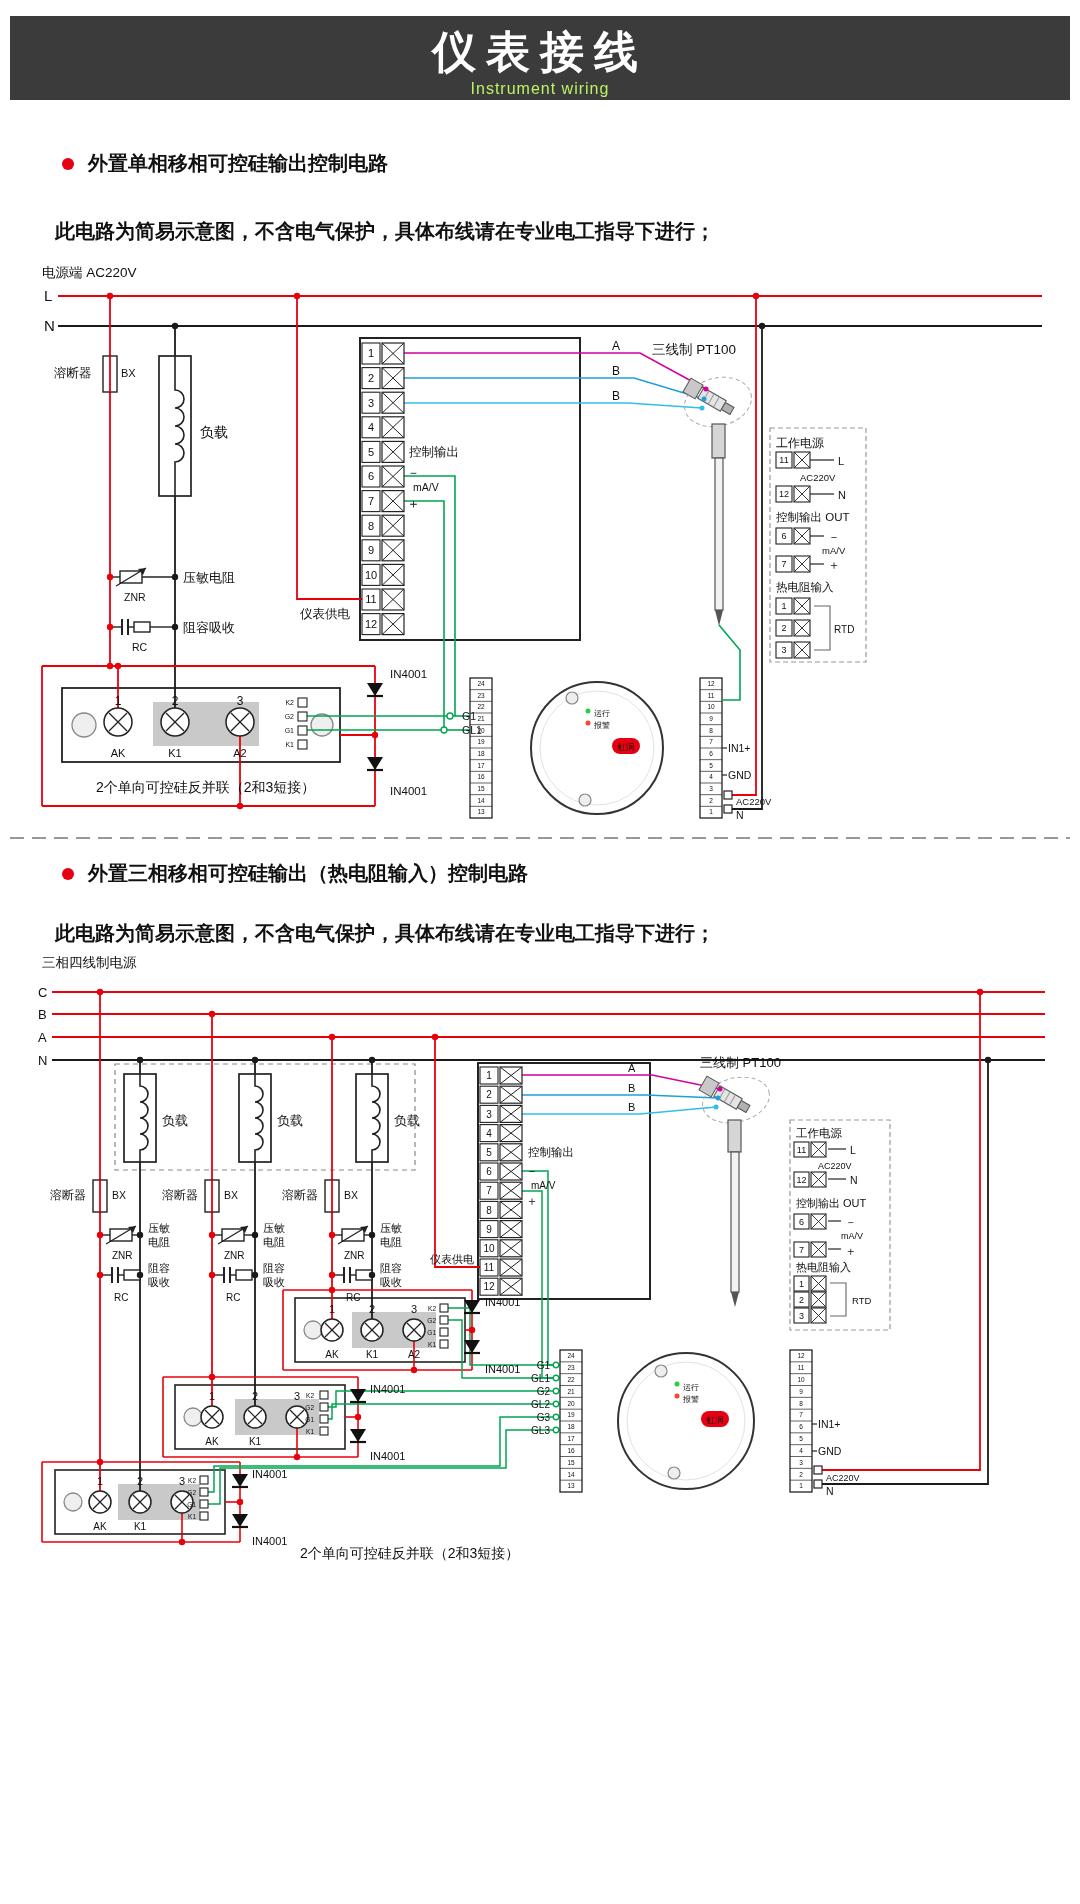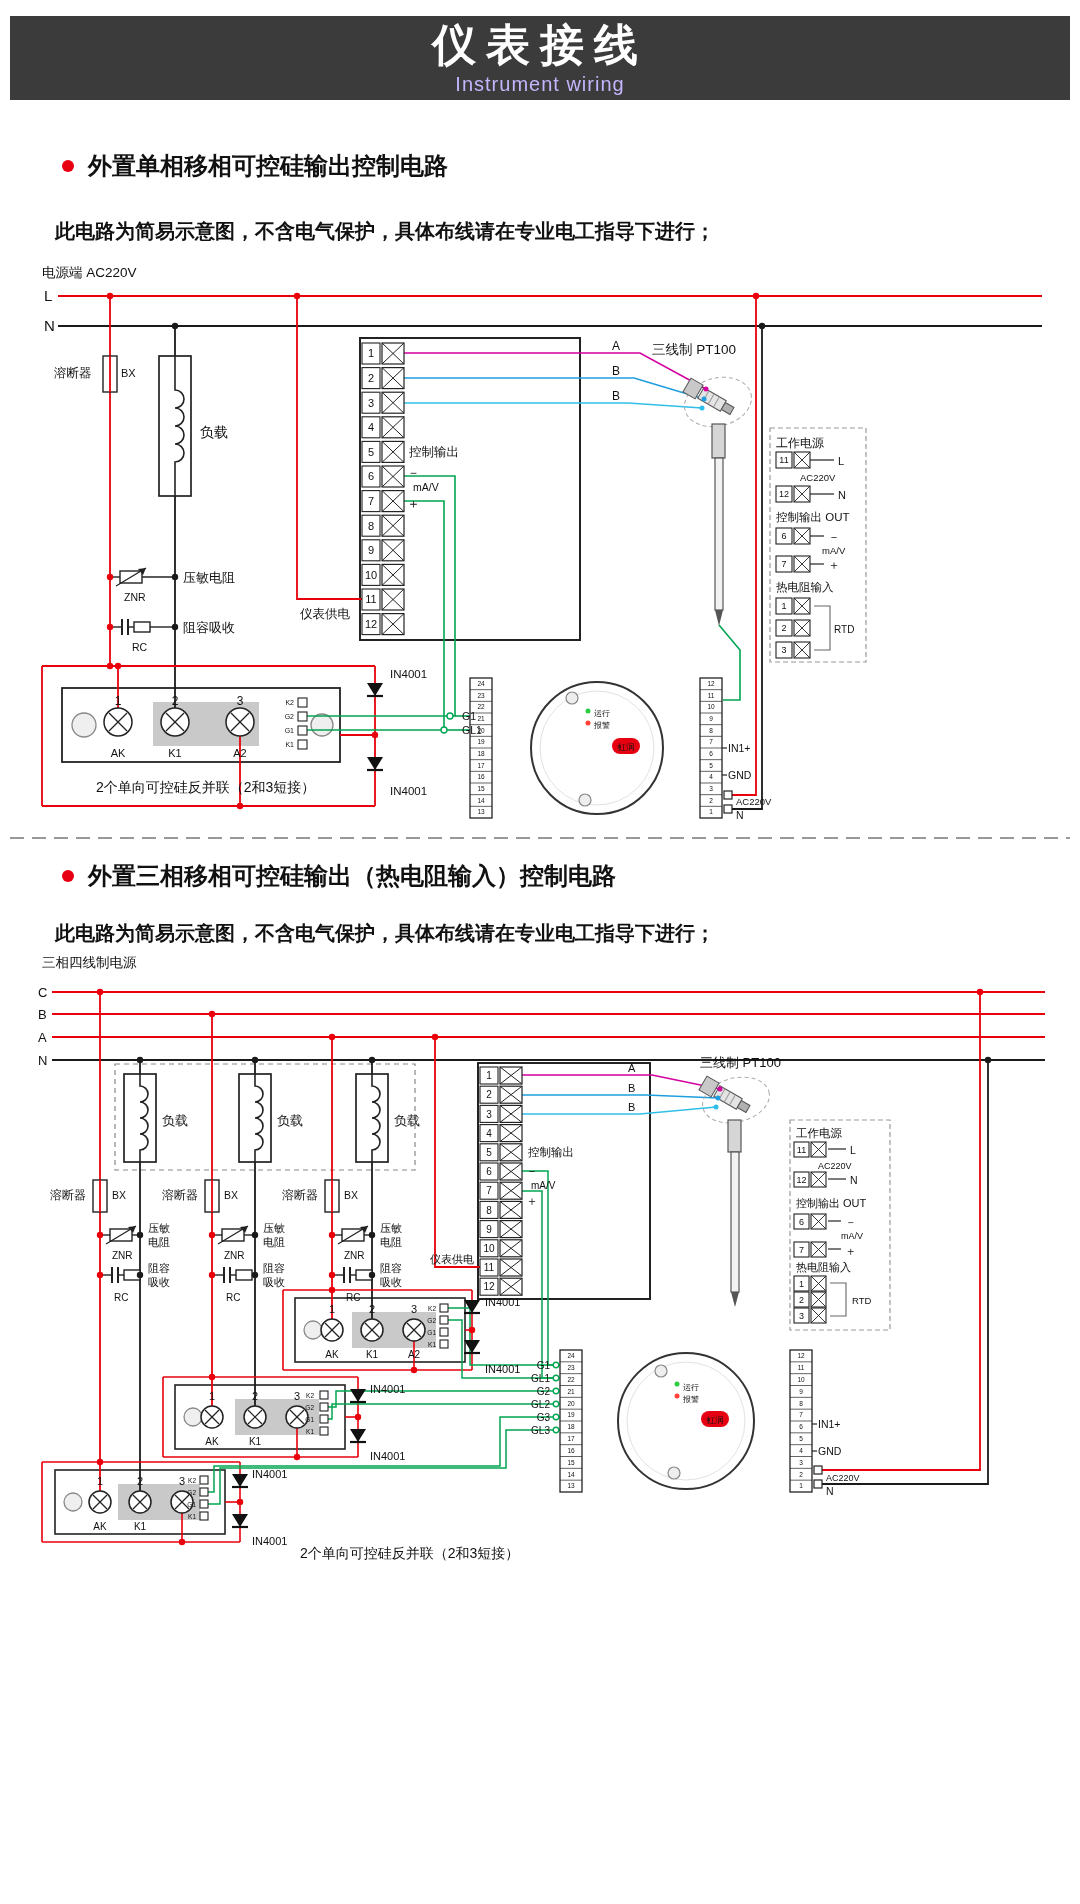--- a/index.html
+++ b/index.html
@@ -2,24 +2,24 @@
 <html><head>
 <meta charset="utf-8">
 <style>
   html,body{margin:0;padding:0;background:#ffffff;}
   #page{position:relative;width:1080px;height:1904px;background:#fff;overflow:hidden;
         font-family:"Liberation Sans","DejaVu Sans",sans-serif;}
   #page svg{position:absolute;left:0;top:0;}
   svg text{fill:#111;font-family:"Liberation Sans","DejaVu Sans",sans-serif;}
   .banner{position:absolute;left:10px;right:10px;top:16px;height:84px;background:#3b3b3b;
           color:#fff;text-align:center;}
-  .banner-title{font-size:44px;font-weight:bold;letter-spacing:10px;}
-  .banner-sub{font-size:20px;letter-spacing:1px;margin-top:-2px;color:#c4b5fd;}
+  .banner-title{font-size:44px;font-weight:bold;letter-spacing:10px;padding-top:7px;}
+  .banner-sub{font-size:16px;letter-spacing:1px;margin-top:-2px;color:#bef264;}
   .sec-head{position:absolute;left:62px;display:flex;align-items:center;gap:14px;
-            font-size:24px;font-weight:700;color:#111;}
+            font-size:20px;font-weight:700;color:#111;}
   .bullet{width:12px;height:12px;border-radius:50%;background:#e60012;flex:0 0 auto;}
   .sec-note{position:absolute;left:55px;font-size:20px;font-weight:700;color:#111;margin-top:12px;}
 </style>
 </head>
 <body>
 
 <div id="page">
 
 <svg id="diagram" width="1080" height="1904" viewBox="0 0 1080 1904">
   <g id="gen">

